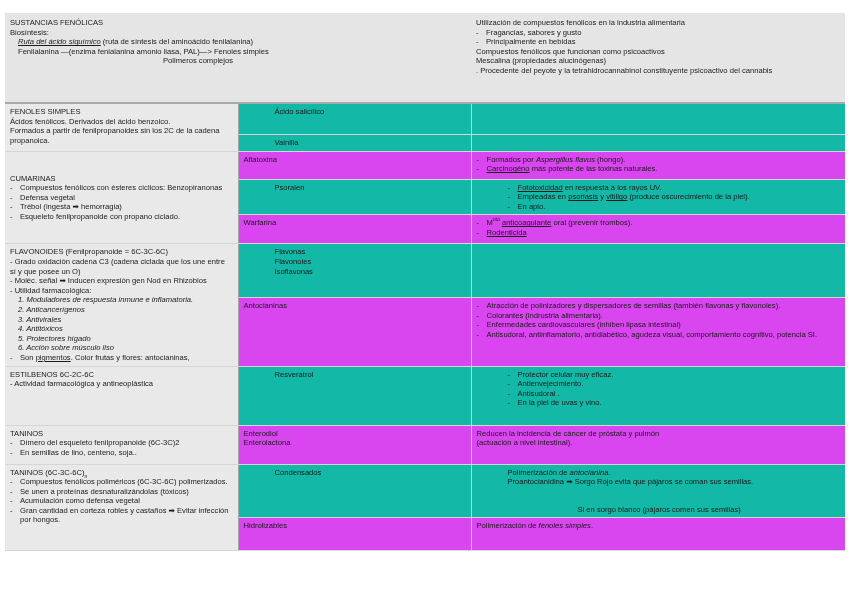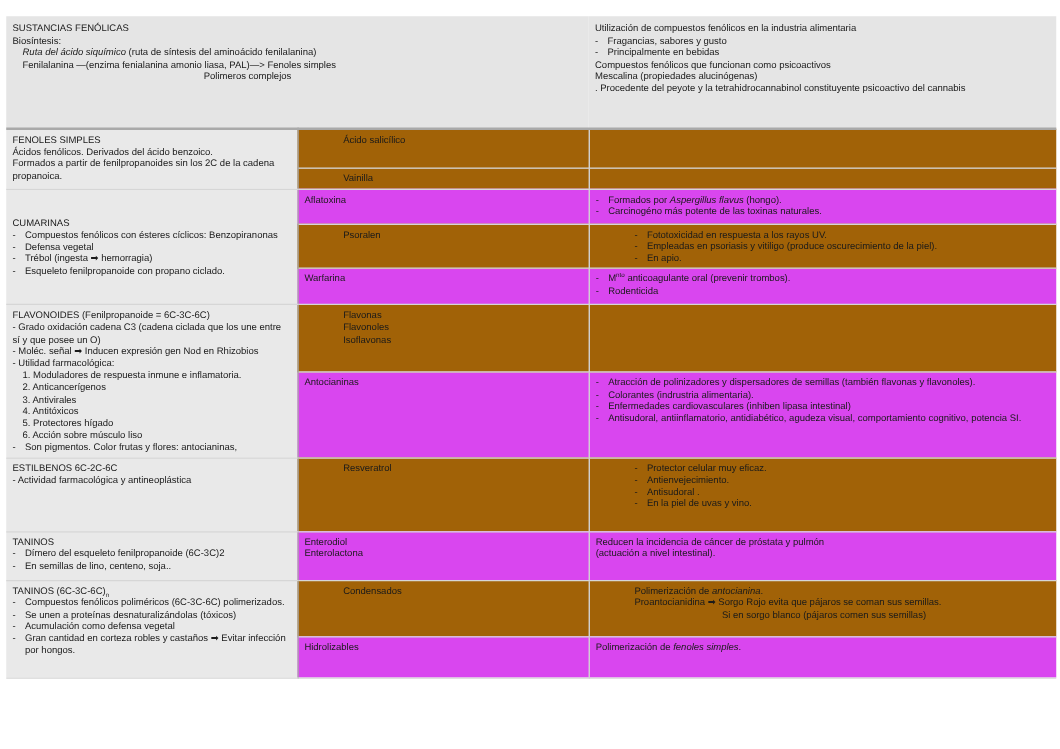--- a/index.html
+++ b/index.html
@@ -6,31 +6,31 @@
   body { width: 848px; height: 599px; position: relative; overflow: hidden;
          font-family: "Liberation Sans", sans-serif; font-size: 7.6px; color: #1a1a1a; line-height: 9.6px; }
   .sheet { position: absolute; left: 5px; top: 13px; width: 840px; }
   table { border-collapse: collapse; width: 840px; table-layout: fixed; }
   td { vertical-align: top; padding: 3px 5px; border-bottom: 1px solid #d6d6d6; }
   .hdr td { background: #e5e5e5; border-bottom: 2px solid #a9a9a9; height: 79px; padding: 5px 5px; }
   .c1 { width: 367px; background: #e9e9e9; border-right: 1px solid #a6a6a6; }
   .c2 { width: 78px; border-right: 1px solid #cfcfcf; }
   .c3 { }
   .shade { background: #d946ef; }
-  .white { background: #a16207; padding-left: 36px; }
+  .white { background: #14b8a6; padding-left: 36px; }
   .mid { vertical-align: middle; }
   .b { display: block; }
-  .ul { }
+  .ul { text-decoration: underline; }
   .it { font-style: italic; }
   .dash { padding-left: 10px; text-indent: -10px; display: block; }
   .dash::before { content: "-"; display: inline-block; width: 10px; text-indent: 0; }
-  .num { padding-left: 8px; display: block; }
+  .num { padding-left: 8px; display: block; font-style: italic; }
   .indent { padding-left: 8px; display: block; }
   .right { text-align: center; padding-right: 80px; display: block; }
-  .center-sub { padding-left: 70px; display: block; }
+  .center-sub { padding-left: 70px; display: block; margin-top: 18px; }
   sup { font-size: 5px; line-height: 0; }
   sub { font-size: 5px; line-height: 0; }
 </style>
 </head>
 <body>
 
 <div class="sheet">
 <table>
 
   <tbody>

